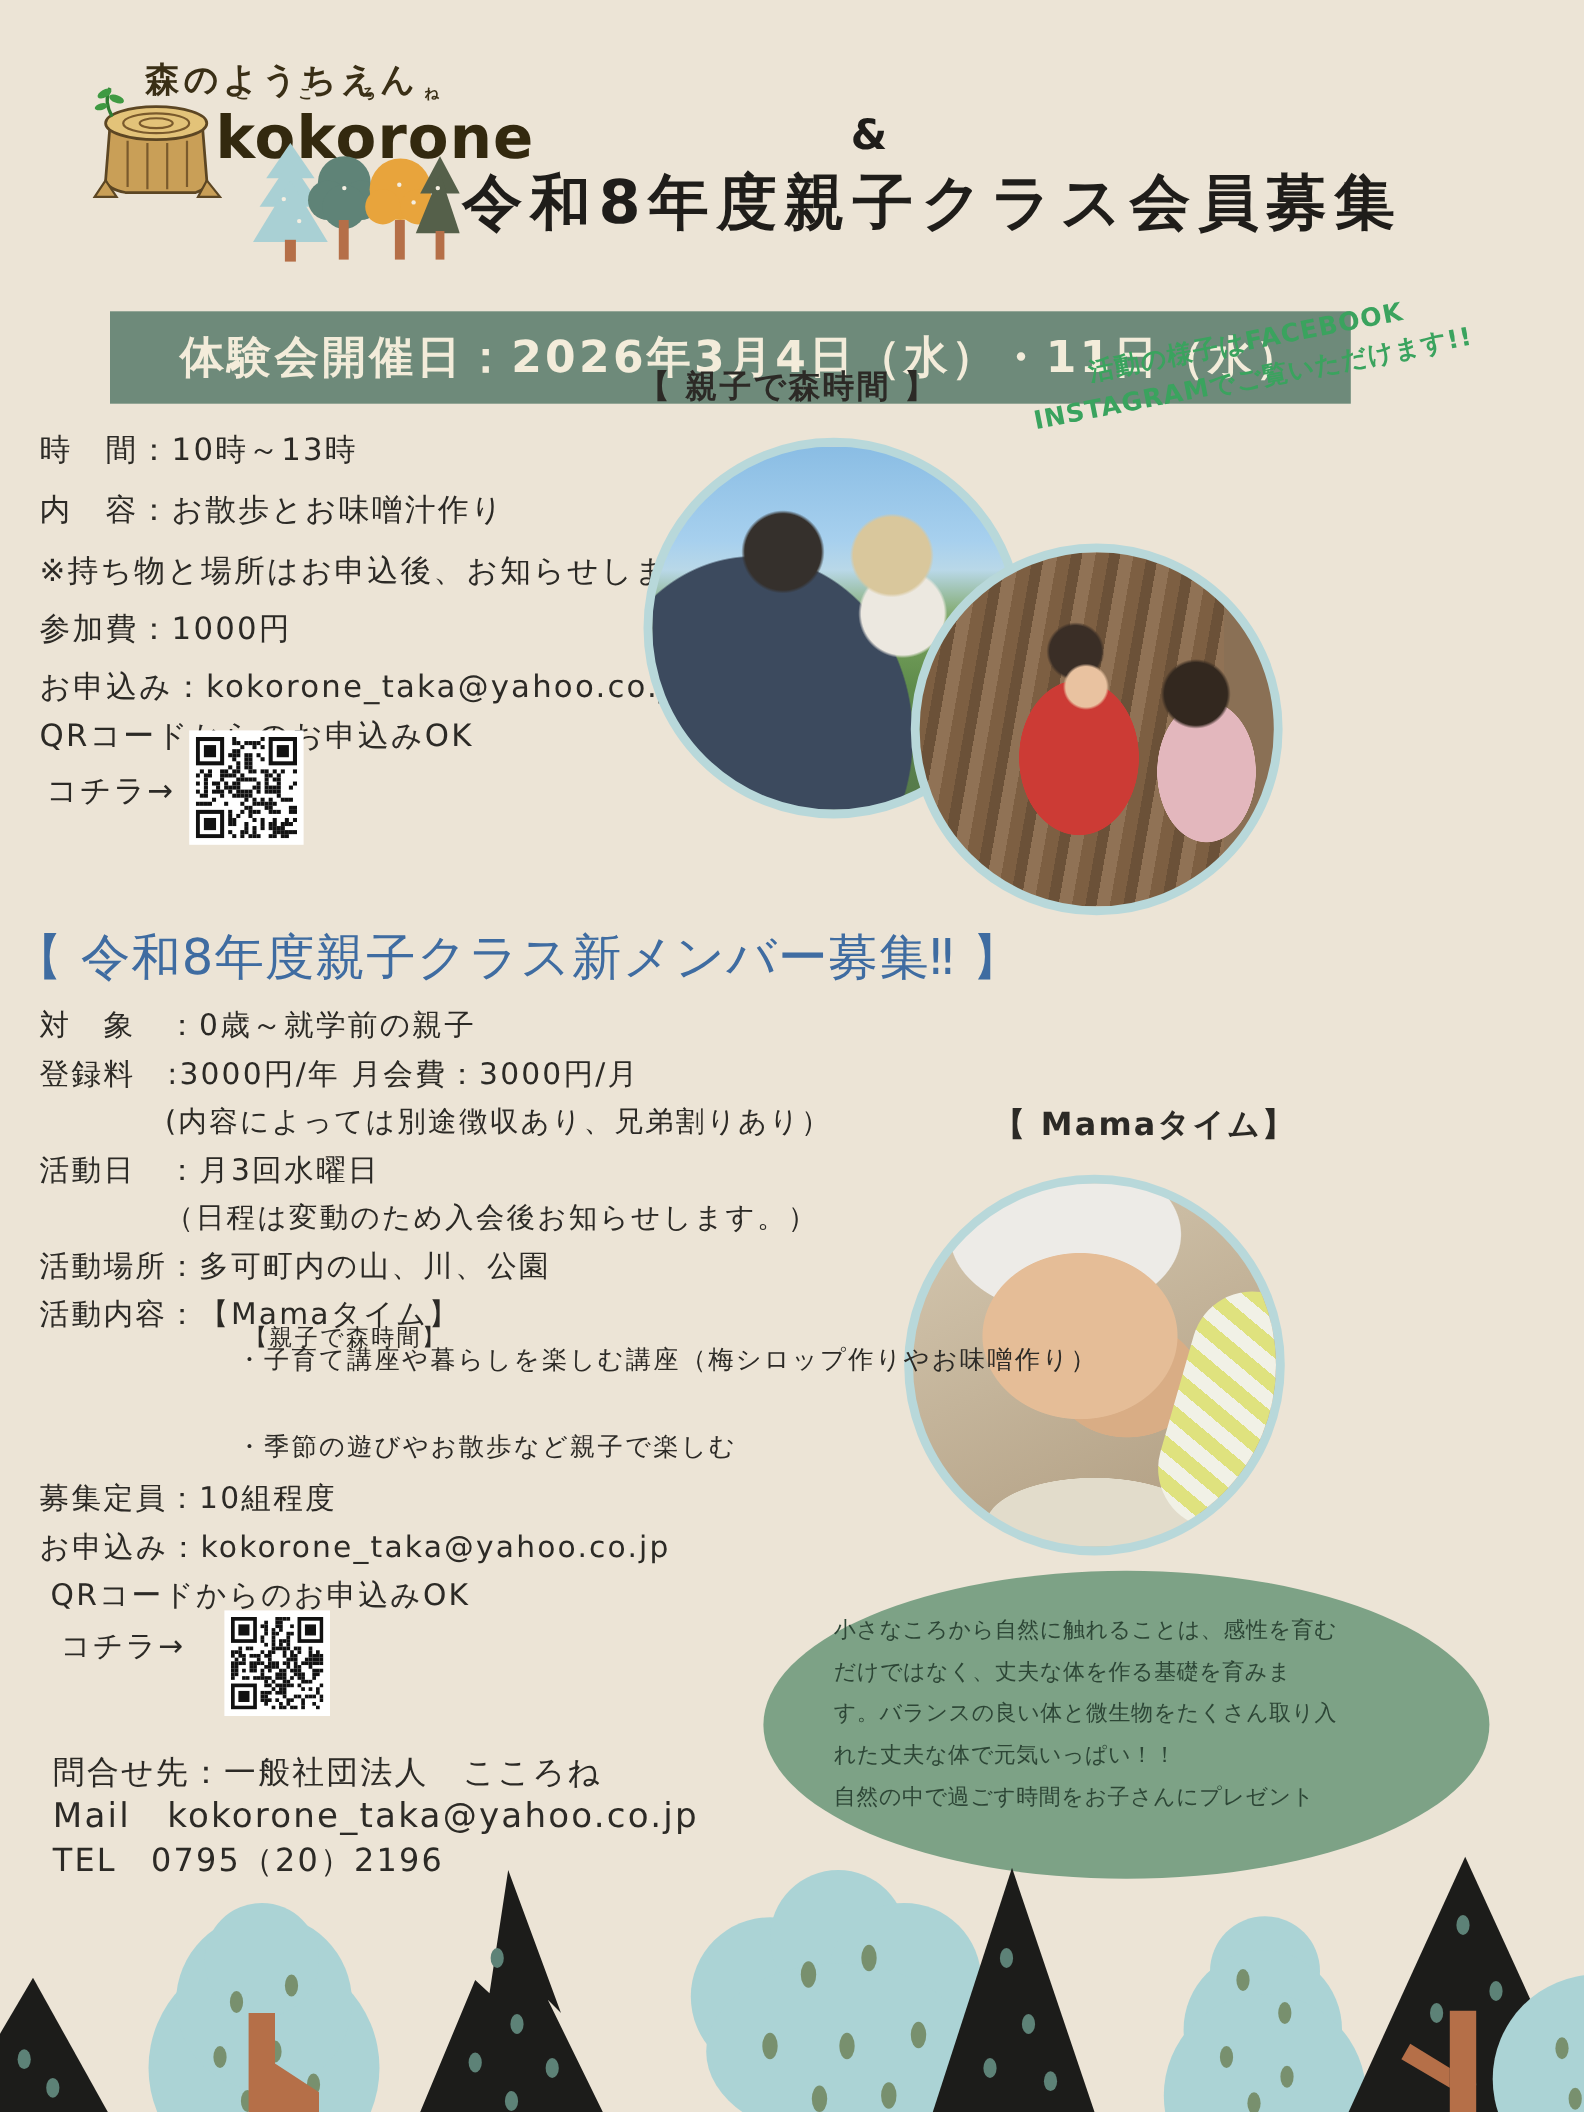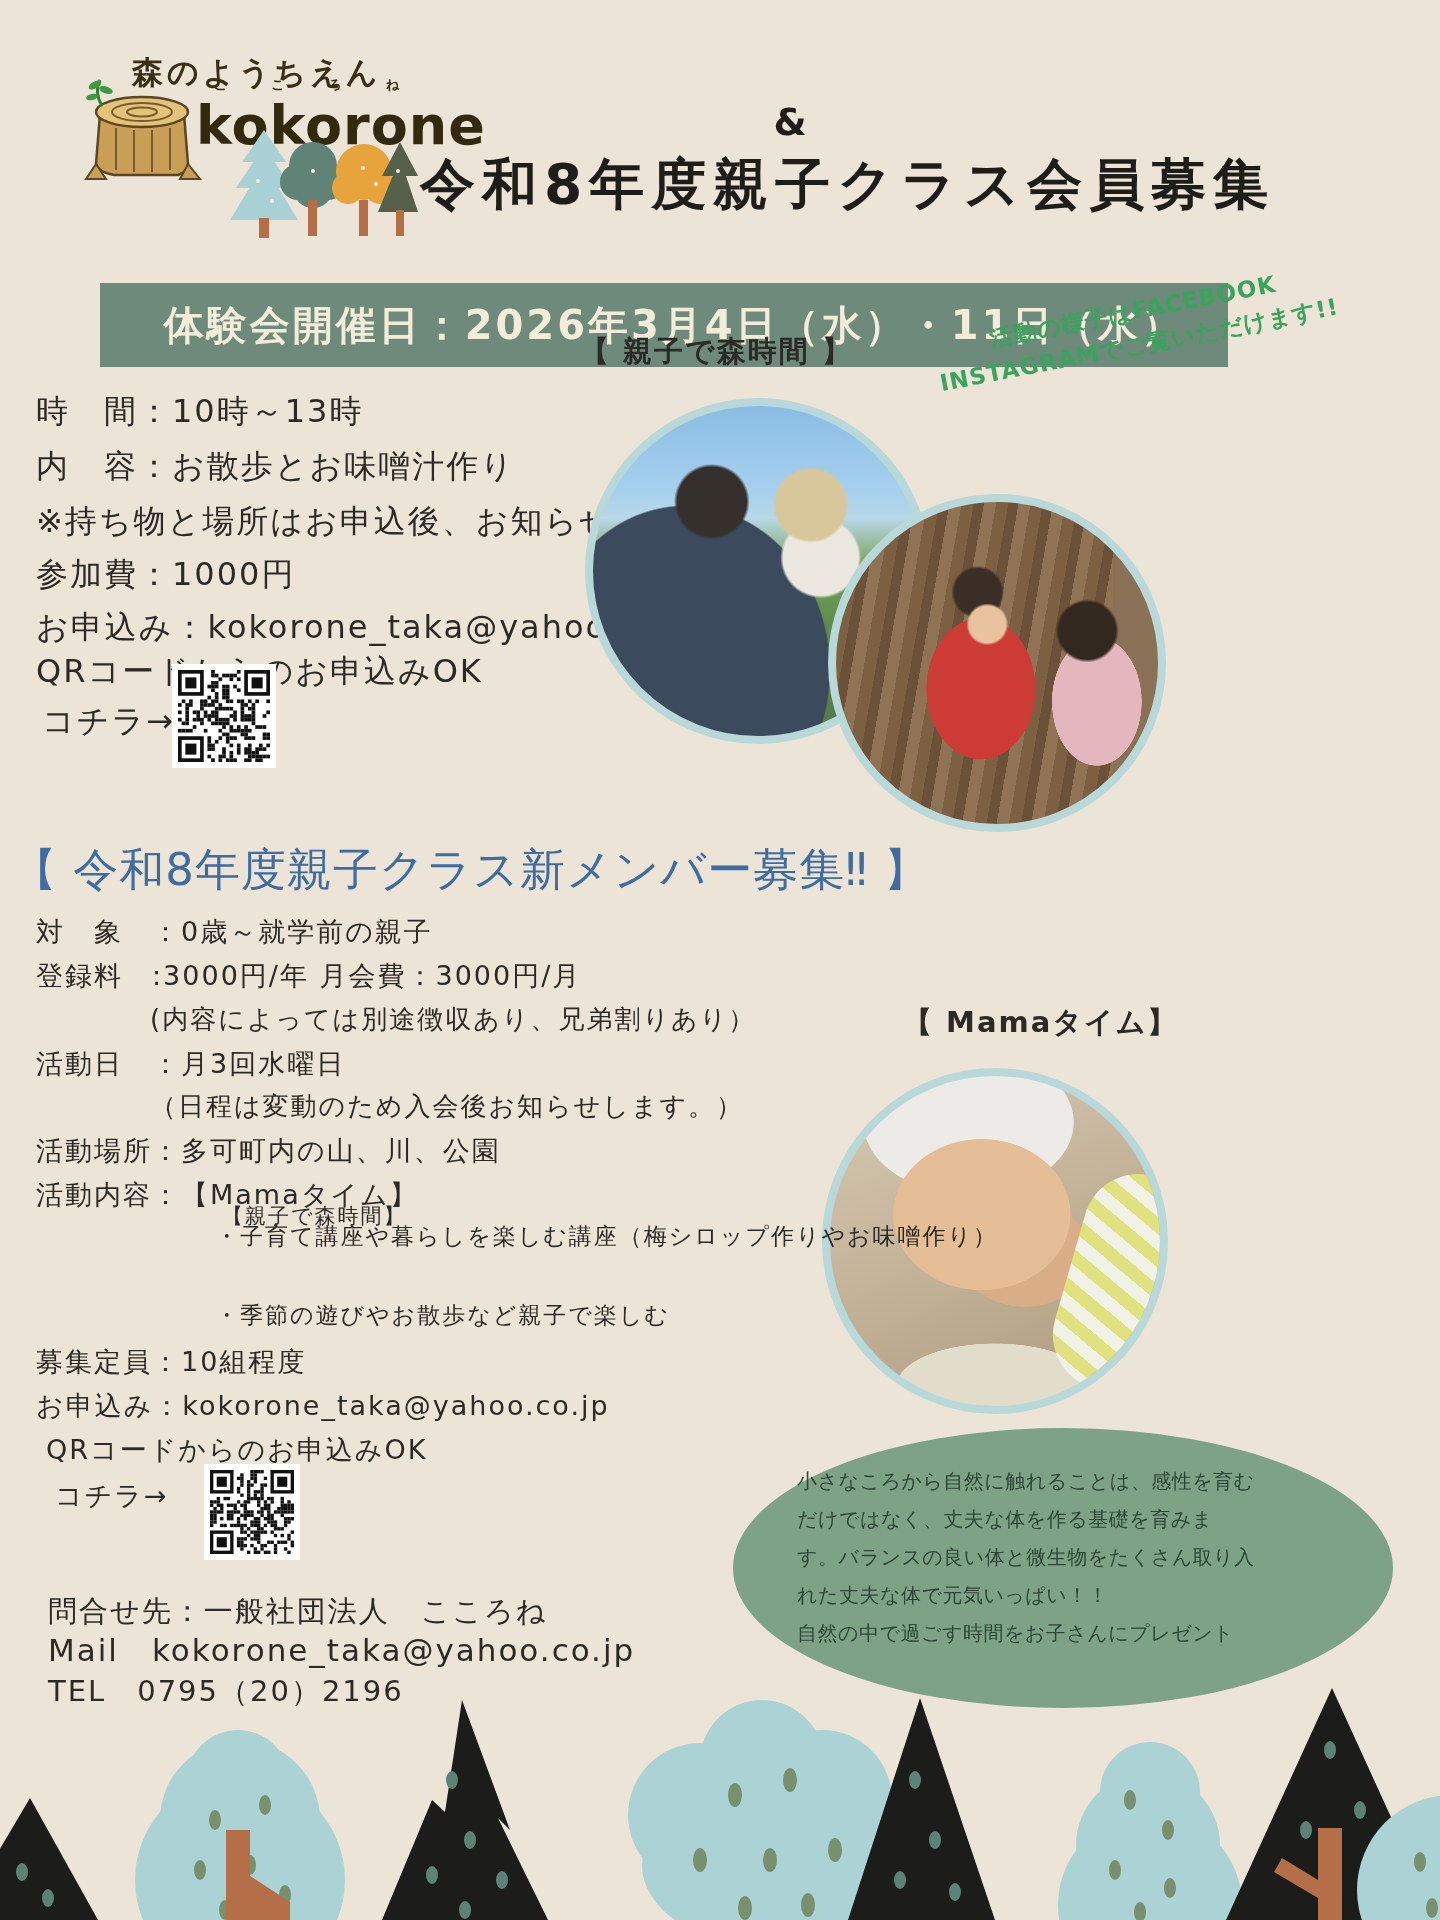--- a/index.html
+++ b/index.html
@@ -14,21 +14,21 @@
   .title1{left:440px;top:38px;width:700px;text-align:center;font-size:45px;font-weight:bold;letter-spacing:16px;color:#1f1d1a;white-space:nowrap;}
   .title-amp{left:440px;top:100px;width:700px;text-align:center;font-size:38px;font-weight:bold;color:#1f1d1a;}
   .title2{left:420px;top:148px;width:720px;text-align:center;font-size:55px;font-weight:bold;letter-spacing:7px;color:#1f1d1a;white-space:nowrap;}
   
   .banner{left:100px;top:283px;width:1108px;height:84px;background:#6e8a7a;color:#f3ecda;
     font-size:40px;font-weight:bold;letter-spacing:3px;text-align:center;line-height:84px;white-space:nowrap;padding-left:20px;}
   
   .social-note{left:846px;top:294px;width:580px;transform:rotate(-11deg);transform-origin:center;
     color:#3aa35e;font-size:23px;font-weight:bold;text-align:center;line-height:34px;letter-spacing:1px;}
   
-  .line{position:absolute;left:36px;font-size:32px;letter-spacing:2px;white-space:nowrap;color:#2c2a26;}
+  .line{position:absolute;left:36px;font-size:28px;letter-spacing:2px;white-space:nowrap;color:#2c2a26;}
   .small{font-size:23px;}
   .mid{font-size:26px;}
   
   .photo{position:absolute;border-radius:50%;border:8px solid #b8d8da;overflow:hidden;}
   .photo-label{position:absolute;font-size:29px;font-weight:bold;letter-spacing:2px;color:#2c2a26;white-space:nowrap;}
   #photo1{left:585px;top:398px;width:330px;height:330px;
     background:
       radial-gradient(circle at 66% 30%, #d9c79c 0 11%, rgba(0,0,0,0) 12%),
       radial-gradient(circle at 69% 46%, #ece8e0 0 13%, rgba(0,0,0,0) 14%),
       radial-gradient(circle at 36% 29%, #35302c 0 11%, rgba(0,0,0,0) 12%),
@@ -54,21 +54,21 @@
       radial-gradient(ellipse 32% 22% at 42% 14%, #edebe7 0 99%, rgba(0,0,0,0) 100%),
       linear-gradient(155deg,#d6c9b2 0%,#c4b49a 45%,#ad9a7e 100%);}
   .sleeve{position:absolute;right:-18px;top:96px;width:110px;height:220px;border-radius:55px;
     transform:rotate(16deg);background:repeating-linear-gradient(24deg,#dfe27e 0 13px,#f1f1e6 13px 26px);}
   
   .recruit-heading{left:12px;top:840px;font-size:45px;font-weight:normal;color:#3f6ca1;letter-spacing:1px;white-space:nowrap;z-index:5;}
   
   .qr{position:absolute;background:#fff;padding:6px;z-index:4;}
   .qr svg{display:block;}
   
-  .bubble{left:733px;top:1428px;width:660px;height:280px;border-radius:50%;background:#7da286;z-index:1;}
+  .bubble{left:694px;top:1428px;width:660px;height:280px;border-radius:50%;background:#7da286;z-index:1;}
   .bubble-text{position:absolute;left:64px;top:34px;width:565px;font-size:20px;line-height:38px;color:#2d4636;letter-spacing:0.5px;white-space:nowrap;}
   
   .contact1{left:48px;top:1592px;font-size:29px;letter-spacing:2px;}
   .contact2{left:48px;top:1630px;font-size:31px;letter-spacing:2px;}
   .contact3{left:48px;top:1672px;font-size:29px;letter-spacing:2px;}
   .forest{left:0;bottom:0;z-index:2;}
   .cluster{left:228px;top:126px;}
   .stump{left:84px;top:78px;}
 </style>
 </head>

